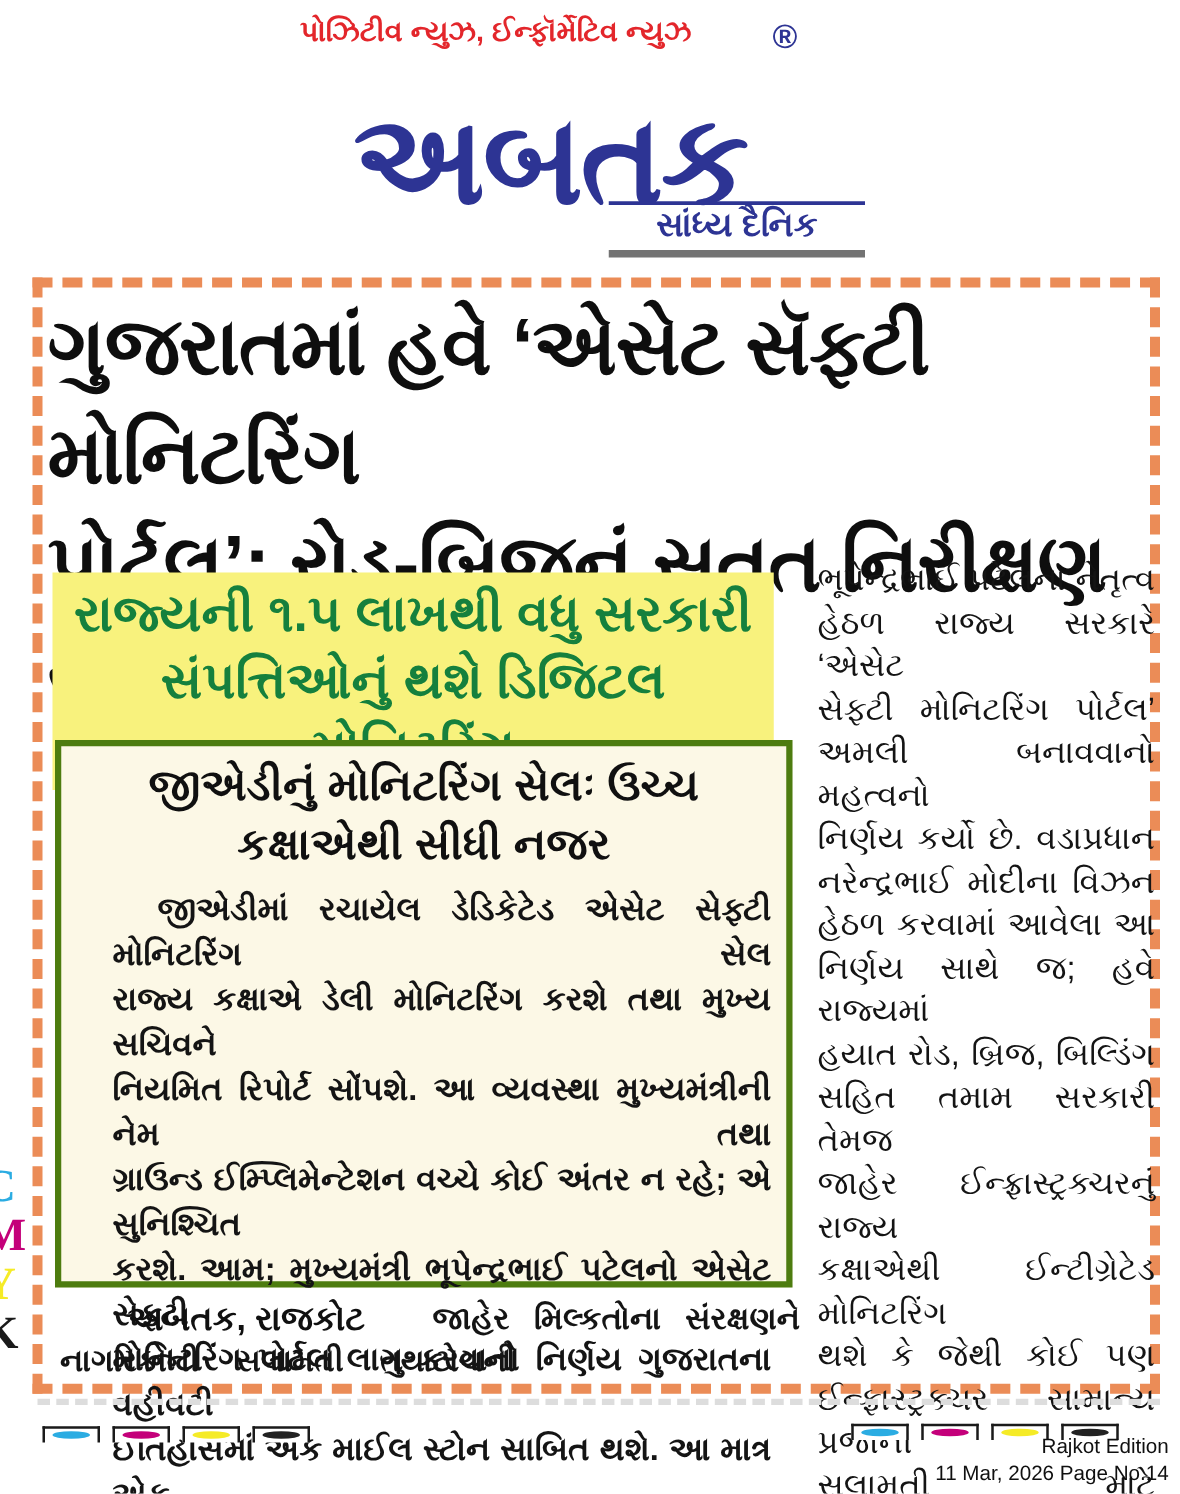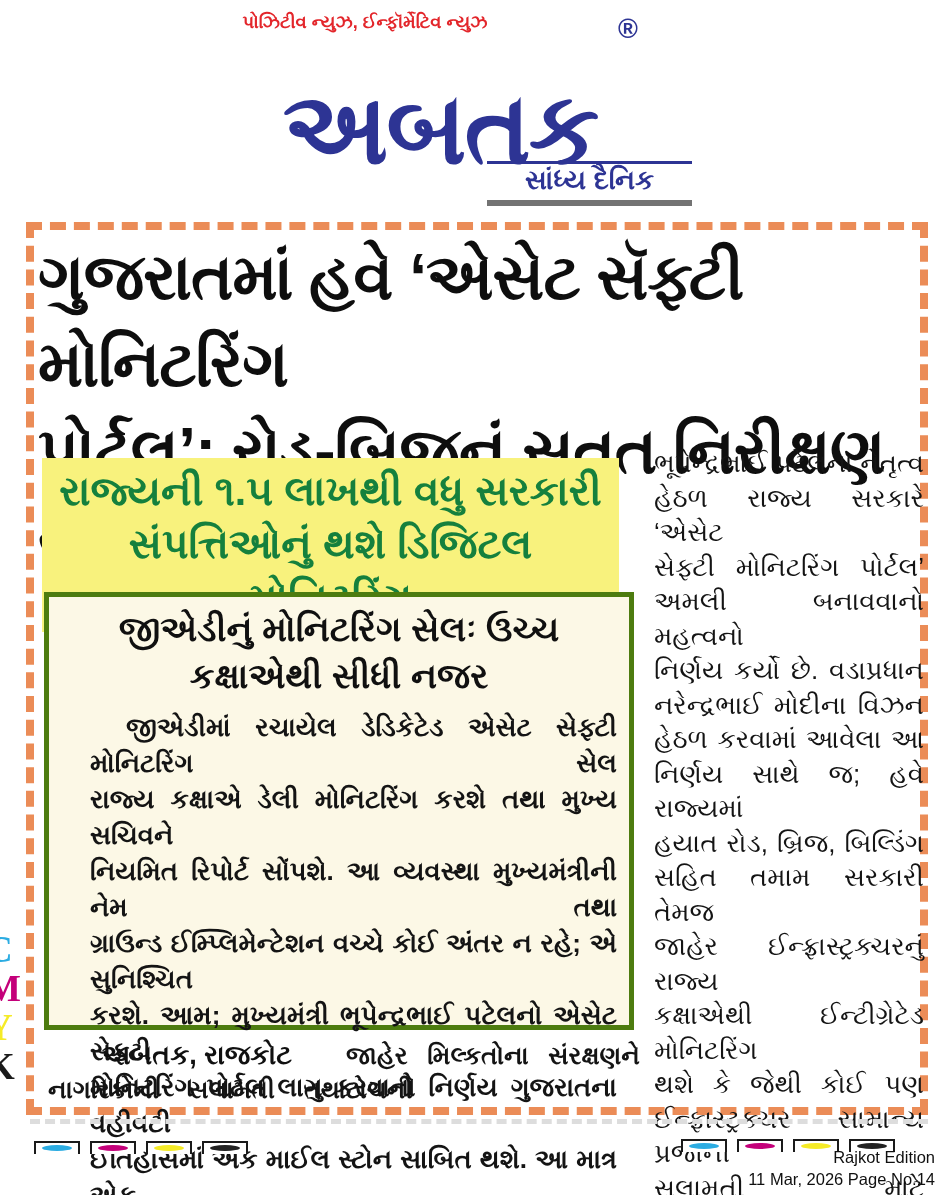--- a/index.html
+++ b/index.html
@@ -1,20 +1,20 @@
 <!DOCTYPE html>
 <html><head>
 <meta charset="utf-8">
 <style>
   html,body { margin:0; padding:0; background:#fff; }
   .page { position:relative; width:944px; height:1195px; background:#ffffff; overflow:hidden;
           font-family:"Liberation Sans","DejaVu Sans",sans-serif; color:#141414; }
 
   
-  .tagline { position:absolute; left:240px; top:12px; width:250px; font-size:18px; font-weight:bold;
+  .tagline { position:absolute; left:240px; top:12px; width:250px; font-size:23px; font-weight:bold;
              color:#E3262B; text-align:center; white-space:nowrap; }
   .reg-mark { position:absolute; left:618px; top:14px; font-size:27px; font-weight:bold; color:#2D3494; }
   .logo { position:absolute; left:228px; top:34px; width:424px; height:126px; display:flex;
           align-items:center; justify-content:center; font-size:100px; font-weight:900;
           color:#2D3494; letter-spacing:-2px; overflow:hidden;margin-top:32px; }
   .masthead-subtitle { position:absolute; left:487px; top:161px; width:205px;
           border-top:3px solid #2D3494; border-bottom:6px solid #737373; padding:1px 0 4px;
           text-align:center; font-size:27px; font-weight:bold; color:#2D3494; }
 
   

